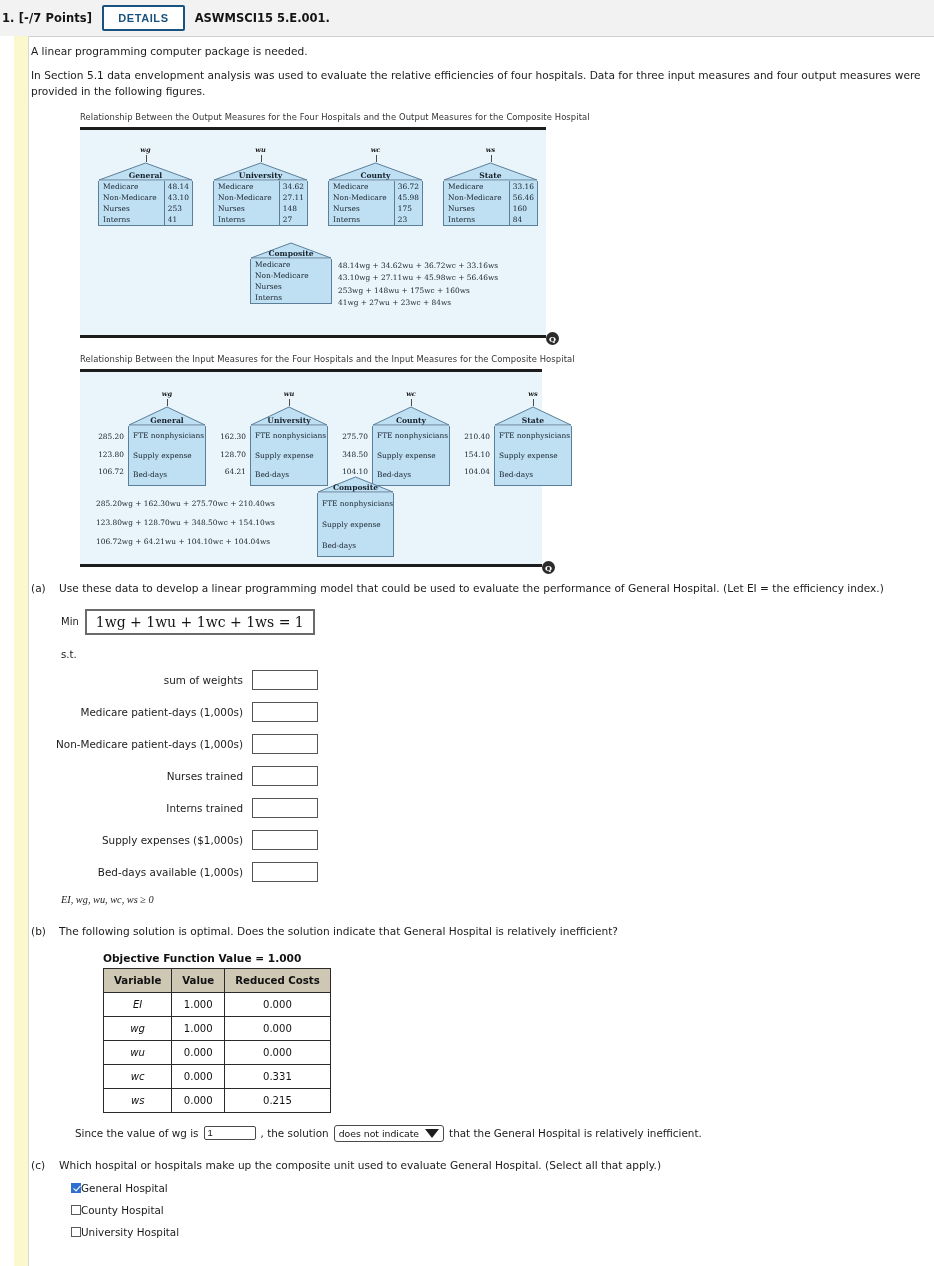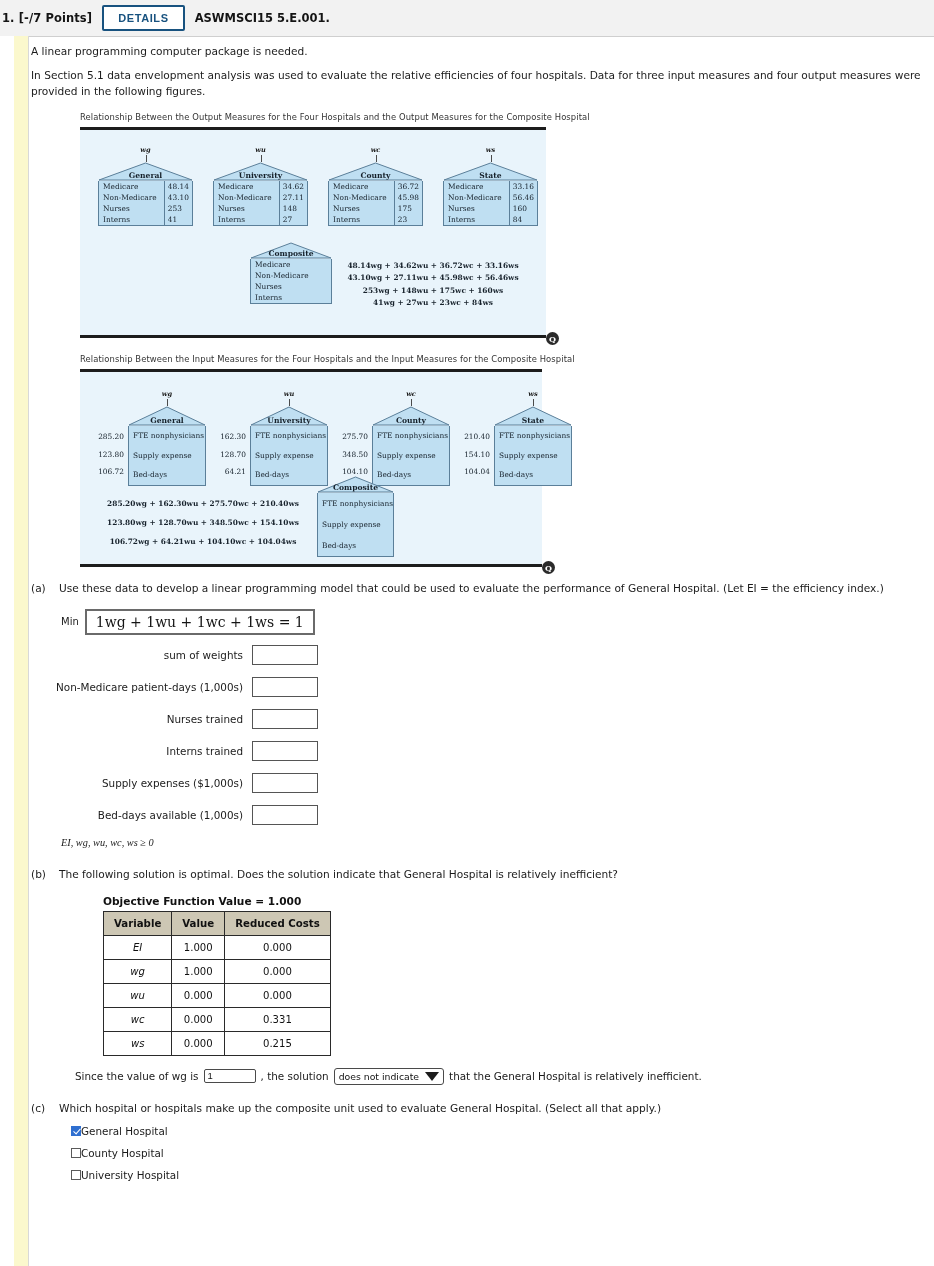--- a/index.html
+++ b/index.html
@@ -51,21 +51,21 @@
   .rowcol{flex:1;}
   .rowcol .r{font-size:7.4px;color:#16212b;padding:1px 4px;white-space:nowrap;
     font-family:"DejaVu Serif",serif;}
   .valcol{border-left:1px solid #5b7f99;min-width:26px;}
   .valcol .r{font-size:7.4px;padding:1px 3px;font-family:"DejaVu Serif",serif;color:#16212b;}
   .leftvals{position:absolute;text-align:right;font-family:"DejaVu Serif",serif;
     font-size:7.4px;color:#16212b;}
   .leftvals div{white-space:nowrap;}
   .eqs{position:absolute;font-family:"DejaVu Serif",serif;font-size:7.4px;color:#16212b;}
   .eqs div{white-space:nowrap;}
-  .eqs.rightalign div{text-align:center;font-weight:bold;}
+  .eqs.rightalign div{text-align:left;}
 
   
   .qblock{margin-top:14px;padding-left:3px;}
   .qrow{display:flex;gap:8px;font-size:10.6px;line-height:1.5;}
   .qlab{width:20px;flex:none;}
   .minrow{display:flex;align-items:center;gap:6px;margin-top:12px;margin-left:30px;}
   .minlab{font-size:10px;color:#1b1b1b;}
   .minbox{border:2px solid #6a6a6a;background:#fff;padding:3px 9px;
     font-family:"DejaVu Serif","Liberation Serif",serif;font-size:14px;color:#141414;}
   .st{margin-top:14px;margin-left:30px;font-size:10.2px;}
@@ -378,24 +378,29 @@
     <div class="qrow">
       <span class="qlab">(a)</span>
       <span>Use these data to develop a linear programming model that could be used to evaluate the performance of General Hospital. (Let EI = the efficiency index.)</span>
     </div>
 
     <div class="minrow">
       <span class="minlab">Min</span>
       <span class="minbox">1wg + 1wu + 1wc + 1ws = 1</span>
     </div>
 
+    <div class="st">s.t.</div>
 
     <div class="field-list">
       <div class="field">
         <div class="field-label">sum of weights</div>
+        <input class="field-input" value="" style="">
+      </div>
+      <div class="field">
+        <div class="field-label">Medicare patient-days (1,000s)</div>
         <input class="field-input" value="" style="">
       </div>
       <div class="field">
         <div class="field-label">Non-Medicare patient-days (1,000s)</div>
         <input class="field-input" value="" style="">
       </div>
       <div class="field">
         <div class="field-label">Nurses trained</div>
         <input class="field-input" value="" style="">
       </div>

